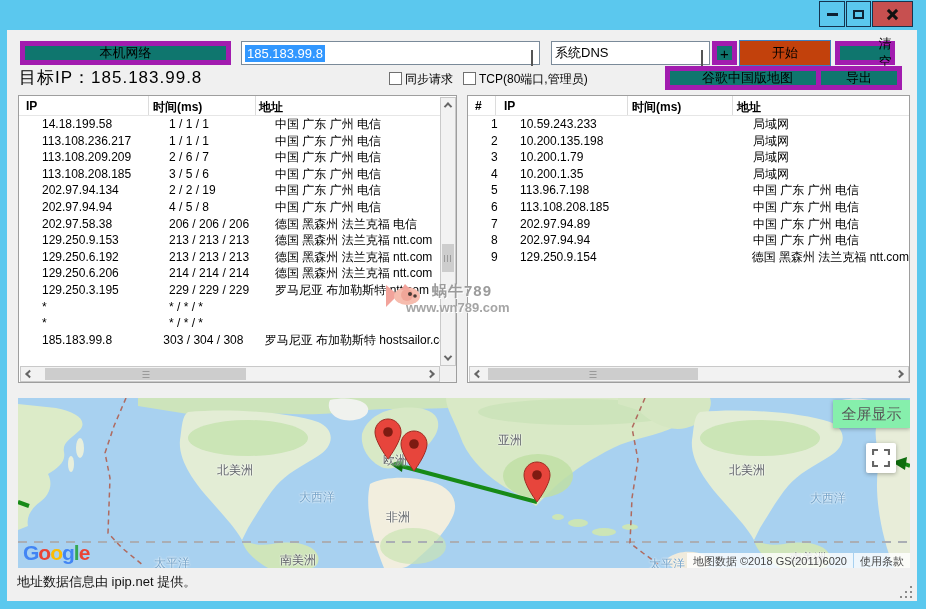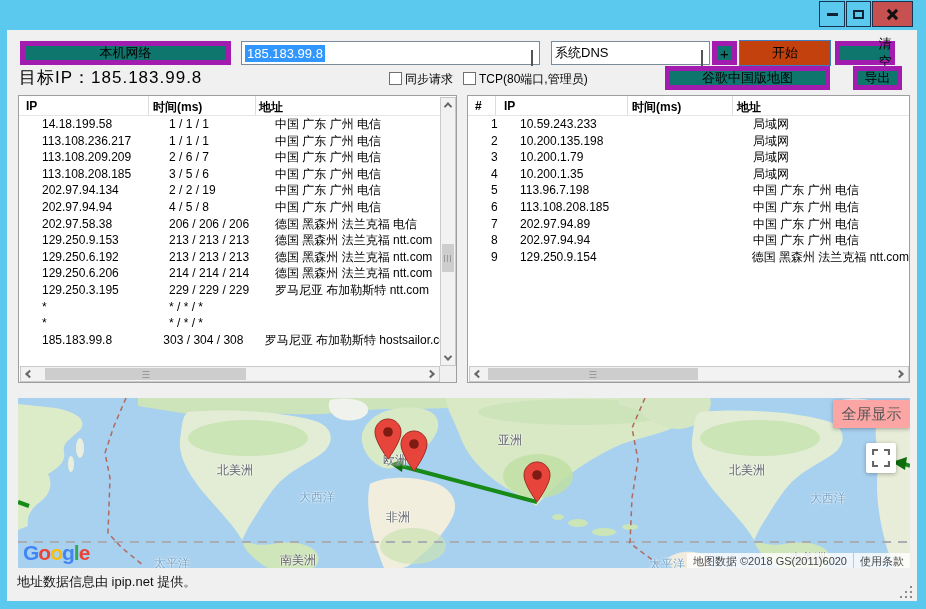--- a/index.html
+++ b/index.html
@@ -26,21 +26,21 @@
   
   .client { position:absolute; left:7px; top:30px; right:9px; bottom:8px; background:#F0F0F0; }
 
   .btn { position:absolute; background:#0f766e; border:5px solid #a21caf; display:flex; align-items:center;
          justify-content:center; font-size:13px; color:#000; }
   .btn-local    { left:20px; top:41px; width:211px; height:24px; }
   .btn-add      { left:712px; top:41px; width:25px; height:24px; font-size:15px; }
   .btn-start    { left:739px; top:40px; width:92px; height:26px; border:1px solid #3F7FBF; background:#c2410c; }
   .btn-clear    { left:835px; top:41px; width:60px; height:24px;padding-left:40px; }
   .btn-gmap     { left:665px; top:66px; width:165px; height:24px; }
-  .btn-export   { left:853px; top:66px; width:49px; height:24px; }
+  .btn-export   { left:816px; top:66px; width:86px; height:24px; }
 
   .combo { position:absolute; background:#fff; border:1px solid #7A8A99; display:flex; align-items:center; }
   .combo-ip  { left:241px; top:41px; width:299px; height:24px; }
   .combo-dns { left:551px; top:41px; width:159px; height:24px; }
   .combo .val { margin-left:3px; font-size:13px; }
   .combo .sel { background:#3197FF; color:#fff; padding:1px 2px; }
   .combo .arrow { position:absolute; right:6px; top:8px; }
   .chev-down { width:7px; height:7px; border-right:2px solid #555; border-bottom:2px solid #555; transform:rotate(45deg) translate(-1px,-1px); }
 
   .target-row { position:absolute; left:19px; top:66px; font-size:17px; letter-spacing:1px; }
@@ -89,21 +89,21 @@
   .wm-t2 { position:absolute; left:24px; top:22px; font-size:13px; font-weight:bold; color:#A5A5A5;
            text-shadow:1px 1px 0 #fff; }
   .wm-icon { position:absolute; left:0; top:2px; }
 
   
   .map { position:absolute; left:18px; top:398px; width:892px; height:170px; background:#A8D1F0; overflow:hidden; }
   .map svg.geo { position:absolute; left:0; top:0; }
   .map-label { position:absolute; transform:translate(-50%,-50%); font-size:12px; color:#606469;
                text-shadow:0 0 2px #fff,0 0 2px #fff; white-space:nowrap; z-index:5; }
   .pin { position:absolute; width:28px; height:42px; z-index:10; }
-  .fullscreen-btn { position:absolute; right:0; top:2px; width:77px; height:28px; background:#fca5a5; color:#565656;
+  .fullscreen-btn { position:absolute; right:0; top:2px; width:77px; height:28px; background:#86efac; color:#565656;
                     font-size:15px; display:flex; align-items:center; justify-content:center;
                     box-shadow:0 1px 4px rgba(0,0,0,.3); z-index:20; }
   .fs-icon { position:absolute; left:848px; top:45px; width:30px; height:30px; background:#fff; border-radius:2px;
              box-shadow:0 1px 4px rgba(0,0,0,.3); z-index:20; display:flex; align-items:center; justify-content:center; }
   .google-logo { position:absolute; left:5px; bottom:3px; font-size:21px; font-weight:bold; letter-spacing:-1px; z-index:20; }
   .map-attrib { position:absolute; right:57px; bottom:0; height:15px; background:rgba(255,255,255,.8);
                 font-size:11px; color:#454545; padding:1px 6px 0; z-index:20; }
   .map-terms  { position:absolute; right:0; bottom:0; height:15px; background:rgba(255,255,255,.8);
                 font-size:11px; color:#454545; padding:1px 6px 0; z-index:20; }
 
@@ -324,20 +324,32 @@
         </div>
       <div class="sb-thumb" style="left:18px; top:1px; width:210px; height:12px;">
           <span class="grip-v" style="left:50%; transform:translate(-50%,-50%);"></span>
         </div>
       <div class="sb-btn" style="right:0; top:0;">
           <span class="chev right"></span>
         </div>
     </div>
   </div>
 
+  <div class="watermark">
+    <svg class="wm-icon" width="46" height="32" viewBox="0 0 46 32">
+      <polygon points="4,5 16,15 4,27" fill="#F2A39B"></polygon>
+      <ellipse cx="25" cy="16" rx="13" ry="9" fill="#F6BCAE"></ellipse>
+      <circle cx="25" cy="15" r="6" fill="#EE9C8F" opacity="0.7"></circle>
+      <circle cx="28" cy="14" r="2" fill="#4A3B35"></circle>
+      <circle cx="33" cy="16" r="1.8" fill="#4A3B35"></circle>
+      <polygon points="23,4 28,9 19,10" fill="#F2A39B"></polygon>
+    </svg>
+    <span class="wm-t1">蜗牛789</span>
+    <span class="wm-t2">www.wn789.com</span>
+  </div>
 
   <div class="map">
     <svg class="geo" width="892" height="170" viewBox="0 0 892 170">
 
       <path d="M0,6 L38,10 C58,14 70,22 62,32 C54,40 44,44 46,54 C48,64 40,70 30,76 C36,88 30,98 22,104 C14,110 8,118 10,128 L0,132 Z" fill="#DCEBC8"></path>
       <ellipse cx="62" cy="50" rx="4" ry="10" fill="#E8EFDC"></ellipse>
       <ellipse cx="53" cy="66" rx="3" ry="8" fill="#E8EFDC"></ellipse>
       <path d="M120,0 L470,0 L470,6 C420,14 370,8 330,14 C280,20 220,12 170,16 L120,8 Z" fill="#CDE4BB"></path>
       <path d="M312,2 C330,-2 348,2 350,10 C352,18 340,24 326,22 C314,20 308,10 312,2 Z" fill="#F0F2EE"></path>
       <path d="M170,14 C210,10 270,14 300,24 C318,32 316,48 300,58 C284,68 268,76 258,88 C248,100 240,114 230,130 L224,142 C216,128 204,116 192,102 C176,84 160,62 162,42 C164,28 164,18 170,14 Z" fill="#E3EDD5"></path>

